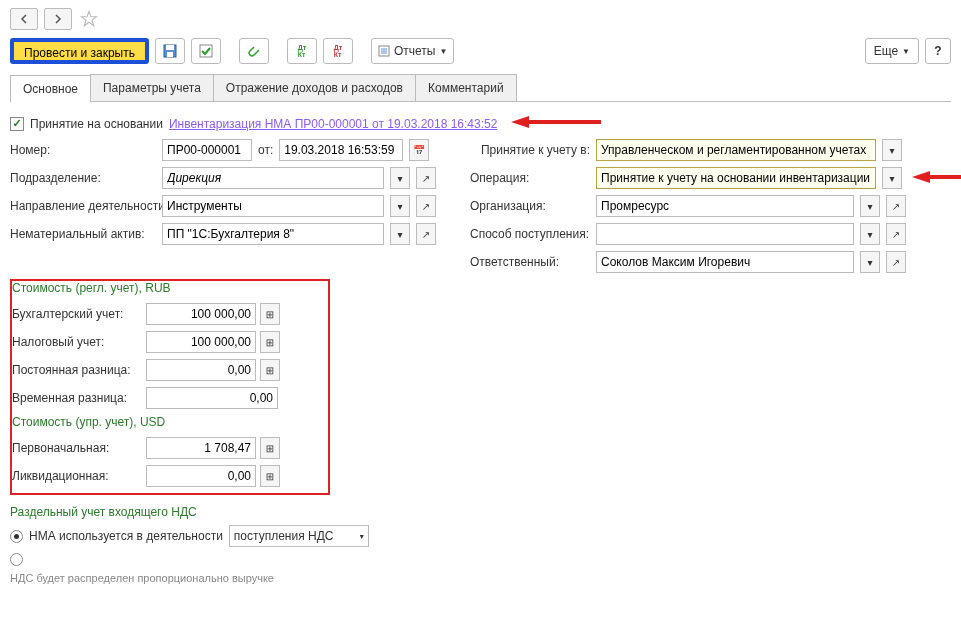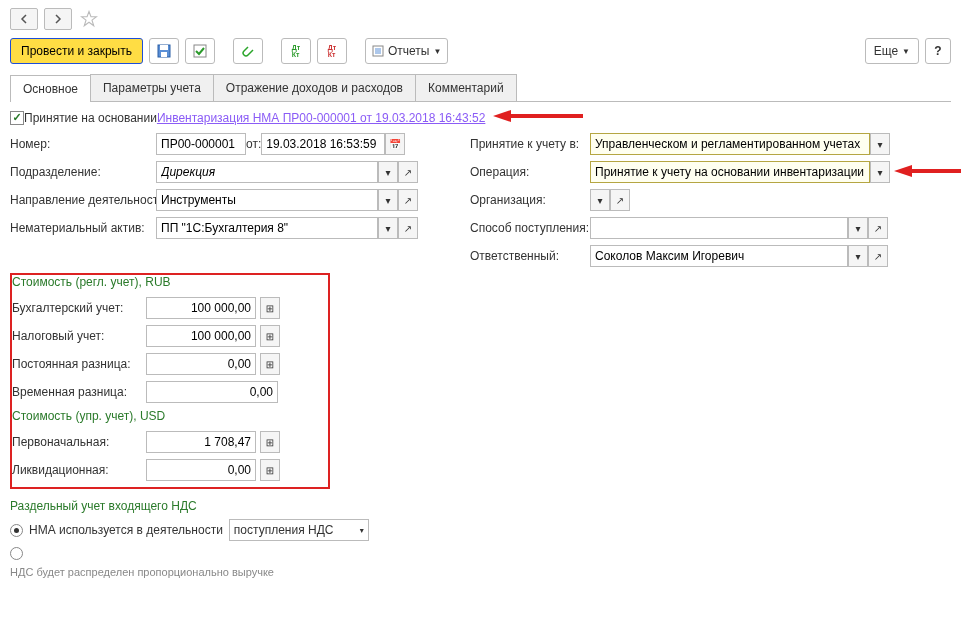--- a/index.html
+++ b/index.html
@@ -8,35 +8,35 @@
 
 
 .topnav { display: flex; align-items: center; gap: 6px; margin-bottom: 8px; }
 .nav-btn { width: 28px; height: 22px; border: 1px solid #bbb; background: #f5f5f5; display: flex; align-items: center; justify-content: center; cursor: pointer; border-radius: 2px; }
 .nav-btn svg { width: 12px; height: 12px; }
 .star { width: 22px; height: 22px; display: flex; align-items: center; justify-content: center; }
 .title { font-size: 17px; font-weight: bold; margin-left: 4px; }
 
 
 .toolbar { display: flex; align-items: center; gap: 6px; margin-bottom: 10px; }
-.btn-yellow { background: #ffdd44; border: 1px solid #1d4ed8; padding: 4px 10px; height: 26px; font-size: 12px; cursor: pointer; border-radius: 3px; }
+.btn-yellow { background: #ffdd44; border: 4px solid #1d4ed8; padding: 4px 10px; height: 26px; font-size: 12px; cursor: pointer; border-radius: 3px; }
 .btn-icon { width: 30px; height: 26px; border: 1px solid #bbb; background: #fff; display: flex; align-items: center; justify-content: center; cursor: pointer; border-radius: 3px; }
 .btn-sep { width: 6px; }
 .btn-drop { height: 26px; border: 1px solid #bbb; background: #fff; display: flex; align-items: center; padding: 3px 6px; cursor: pointer; border-radius: 3px; gap: 4px; }
 .spacer { flex: 1; }
 .btn-more { height: 26px; border: 1px solid #bbb; background: #fff; padding: 0 8px; display: flex; align-items: center; cursor: pointer; border-radius: 3px; gap: 4px; }
 .btn-help { width: 26px; height: 26px; border: 1px solid #bbb; background: #fff; display: flex; align-items: center; justify-content: center; cursor: pointer; border-radius: 3px; font-weight: bold; }
 
 
-.tabs { display: flex; border-bottom: 1px solid #bbb; margin-bottom: 6px; }
+.tabs { display: flex; border-bottom: 1px solid #bbb; margin-bottom: 12px; }
 .tab { padding: 6px 12px; border: 1px solid #bbb; border-bottom: none; background: #f0f0f0; cursor: pointer; margin-right: -1px; position: relative; }
 .tab.active { background: #fff; top: 1px; }
 
 
-.row { display: flex; align-items: center; margin-bottom: 6px; }
+.row { display: flex; align-items: center; margin-bottom: 6px; gap: 6px; }
 .checkbox { width: 14px; height: 14px; border: 1px solid #888; background: #fff; display: inline-flex; align-items: center; justify-content: center; }
 .checkbox.checked::after { content: "✓"; color: #2a7a2a; font-size: 11px; font-weight: bold; }
 .link { color: #8b5cf6; text-decoration: underline; cursor: pointer; }
 .arrow-red { margin-left: 8px; }
 .label { white-space: nowrap; }
 .input { border: 1px solid #bbb; height: 22px; padding: 0 4px; background: #fff; font-size: 12px; }
 .input.yellow { background: #fffff0; border-color: #b5a642; }
 .mini-btn { width: 20px; height: 22px; border: 1px solid #bbb; background: #f5f5f5; display: flex; align-items: center; justify-content: center; cursor: pointer; font-size: 10px; }
 .dropdown-arrow { font-size: 8px; }
 
@@ -171,37 +171,38 @@
       <div class="row">
         <span class="label" style="width:146px;">Нематериальный актив:</span>
         <input class="input" style="width: 222px;" value="ПП &quot;1С:Бухгалтерия 8&quot;">
         <span class="mini-btn">▾</span>
         <span class="mini-btn">↗</span>
       </div>
     </div>
 
     <div style="flex:1;">
       <div class="row">
-        <span class="label" style="width:120px;">Принятие к учету в:</span>
+        <span class="label" style="width:120px;text-align:right;">Принятие к учету в:</span>
         <input class="input yellow" style="width: 280px;" value="Управленческом и регламентированном учетах">
         <span class="mini-btn">▾</span>
       </div>
       <div class="row">
         <span class="label" style="width:120px;">Операция:</span>
         <input class="input yellow" style="width: 280px;" value="Принятие к учету на основании инвентаризации">
         <span class="mini-btn">▾</span>
         <span class="arrow-svg" style="margin-left:4px;">
           <svg width="70" height="16">
               <line x1="70" y1="8" x2="15" y2="8" stroke="#e02020" stroke-width="4"></line>
               <polygon points="0,8 18,2 18,14" fill="#e02020"></polygon>
             </svg>
         </span>
       </div>
       <div class="row">
         <span class="label" style="width:120px;">Организация:</span>
+        <input class="input" style="width: 258px;" value="Промресурс">
         <span class="mini-btn">▾</span>
         <span class="mini-btn">↗</span>
       </div>
       <div class="row">
         <span class="label" style="width:120px;">Способ поступления:</span>
         <input class="input" style="width: 258px;" value="">
         <span class="mini-btn">▾</span>
         <span class="mini-btn">↗</span>
       </div>
       <div class="row">

